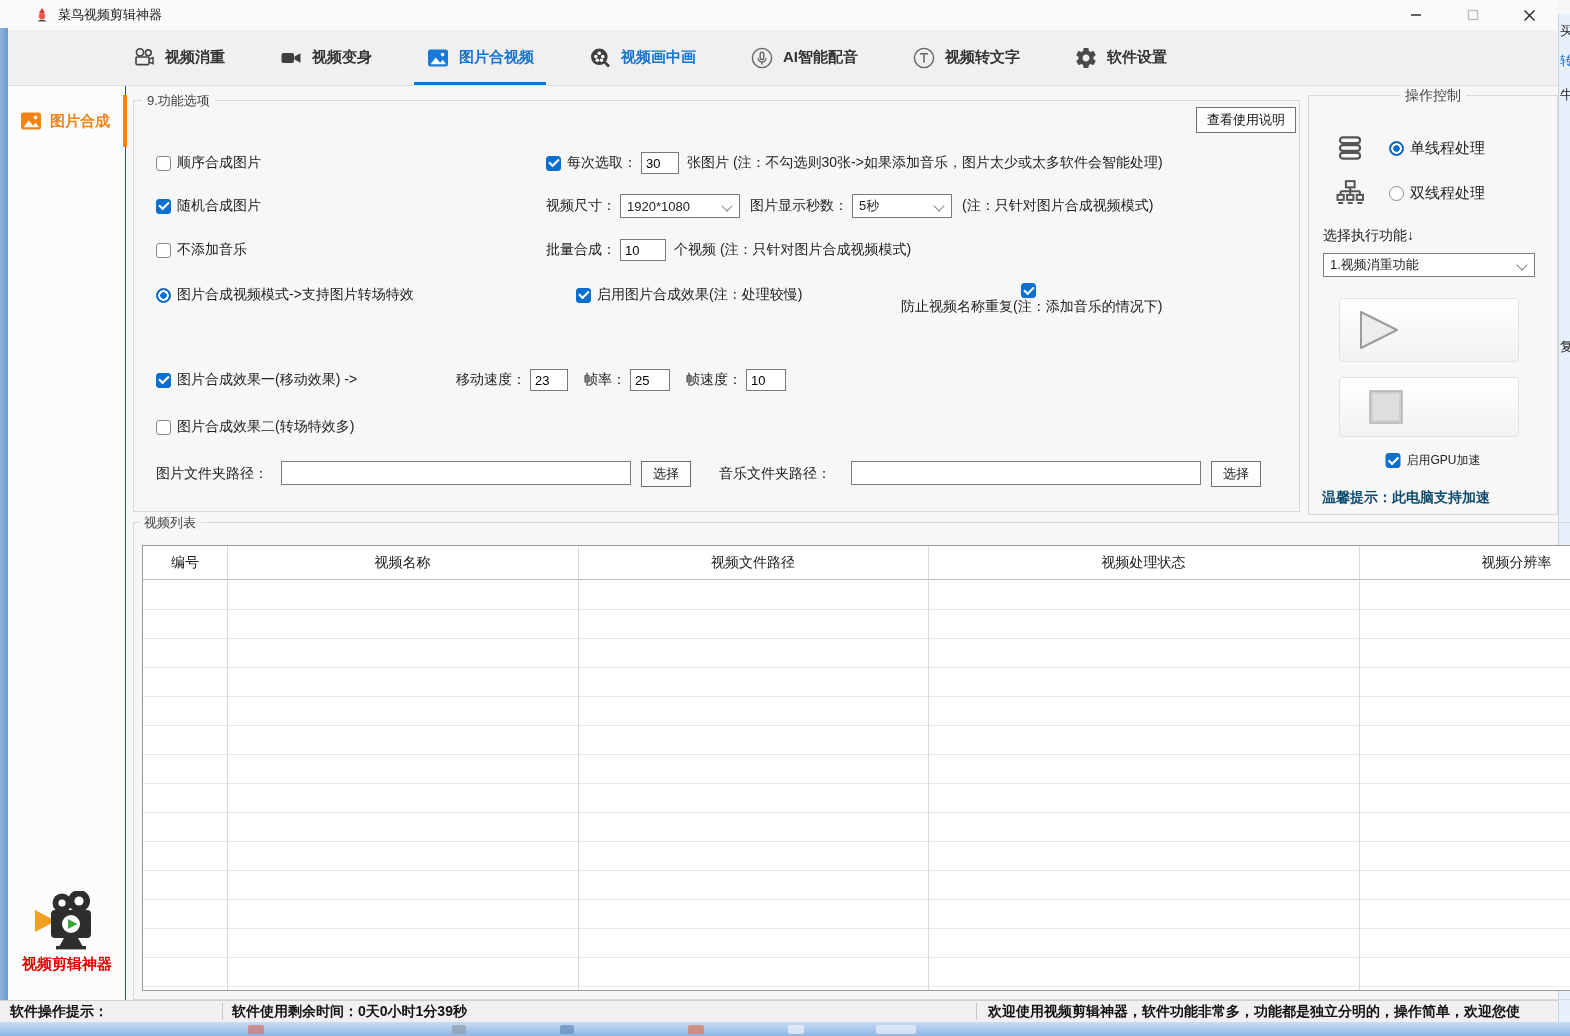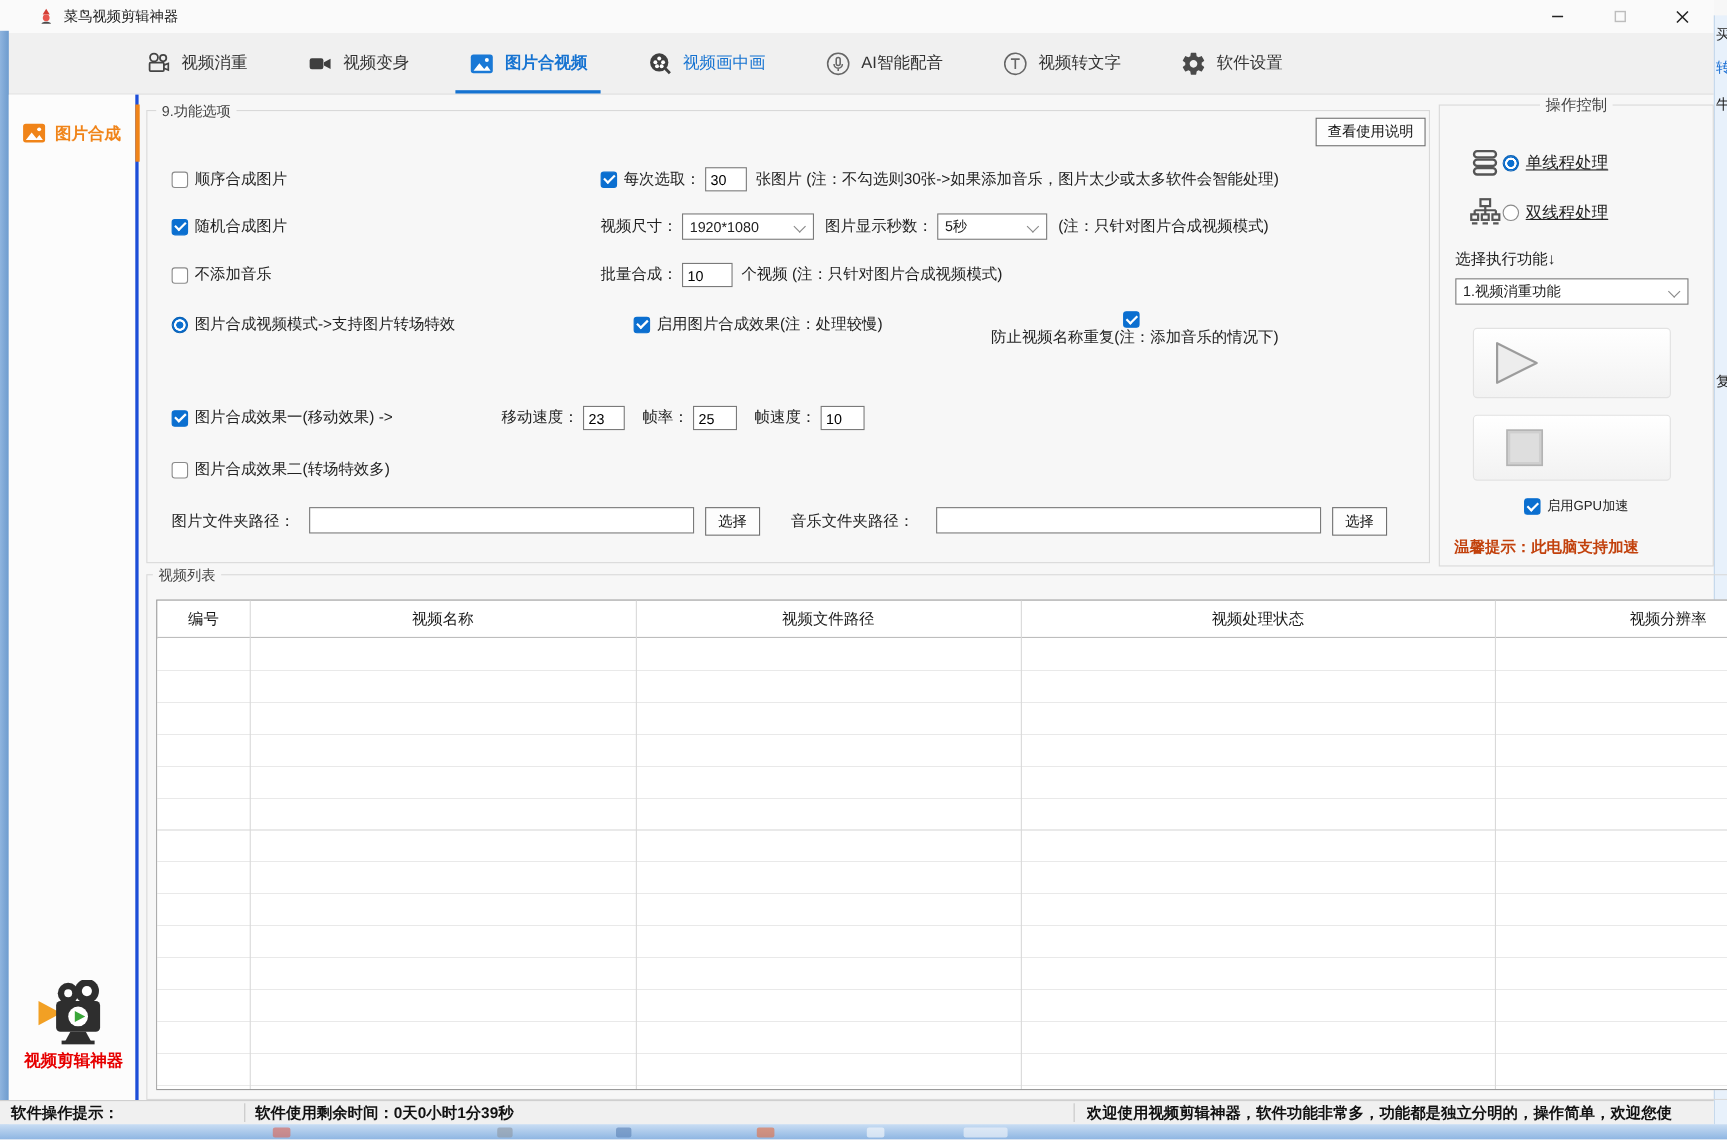--- a/index.html
+++ b/index.html
@@ -10,31 +10,31 @@
     color:#222;
   }
   
   .titlebar { position:absolute; left:0; top:0; width:1558px; height:30px; background:#fafafa; display:flex; align-items:center; }
   .titlebar .app-title { margin-left:8px; font-size:13px; color:#1a1a1a; }
   .app-icon { margin-left:34px; width:16px; height:16px; }
   .win-btns { position:absolute; right:0; top:0; height:30px; display:flex; }
   .win-btn { width:57px; height:30px; display:flex; align-items:center; justify-content:center; }
   
   .tabbar { position:absolute; left:0; top:30px; width:1558px; height:56px; background:#f0f0f0; border-bottom:1px solid #e0e0e0; display:flex; align-items:center; padding-left:118px; }
-  .tab { display:flex; align-items:center; gap:9px; height:100%; padding:0 14px; margin-right:26px; font-size:15px; color:#333; position:relative; cursor:default; white-space:nowrap; }
+  .tab { display:flex; align-items:center; gap:9px; height:100%; padding:0 14px; margin-right:26px; font-size:15px; color:#333; position:relative; cursor:default; white-space:nowrap;font-weight:bold; }
   .tab.active { color:#1673d1; font-weight:bold; }
   .tab.active::after { content:""; position:absolute; left:2px; right:2px; bottom:0; height:3px; background:#1673d1; }
   .tab.tab-blue { color:#1673d1; }
   
   .desktop-left { position:absolute; left:0; top:28px; width:8px; height:994px; background:linear-gradient(to right,#8fb4de,#6d9bce); }
   .edge-strip { position:absolute; left:1558px; top:14px; width:12px; height:1008px; background:#e8f1fb; border-left:1px solid #c2d6ea; overflow:hidden; font-size:13px; }
   .edge-char { position:absolute; left:1px; white-space:nowrap; color:#222; }
   .edge-char.blue { color:#1a6fd4; }
   
-  .sidebar { position:absolute; left:8px; top:86px; width:118px; height:914px; background:#fcfcfc; border-right:3px solid #1d4ed8; }
+  .sidebar { position:absolute; left:8px; top:86px; width:118px; height:914px; background:#fcfcfc; border-right:1px solid #1d4ed8; }
   .side-item { position:absolute; left:0; top:9px; width:118px; height:52px; display:flex; align-items:center; gap:7px; padding-left:11px; }
   .side-item::after { content:""; position:absolute; right:-1px; top:0; bottom:0; width:4px; background:#f08419; }
   .side-item .lbl { color:#f08419; font-weight:bold; font-size:15px; }
   .logo { position:absolute; left:0; bottom:26px; width:118px; text-align:center; }
   .logo .logo-text { margin-top:4px; color:#e60000; font-weight:bold; font-size:15px; }
   
   .groupbox { position:absolute; border:1px solid #d9d9d9; }
   .legend { position:absolute; top:-9px; left:8px; background:#f7f7f7; padding:0 5px; font-size:13px; color:#444; white-space:nowrap; }
   .legend-center { left:50%; transform:translateX(-50%); font-size:14px; }
   
@@ -44,26 +44,26 @@
   .cb.checked::after { content:""; width:8px; height:4px; border-left:2px solid #fff; border-bottom:2px solid #fff; transform:rotate(-45deg) translate(1px,-1px); }
   .radio { width:15px; height:15px; border-radius:50%; border:1px solid #8a8a8a; background:#fff; margin-right:6px; flex:none; }
   .radio.selected { border:1px solid #0a61b5; background:radial-gradient(circle,#0b6fd0 0 3px,#fff 3.5px 5px,#0b6fd0 5.5px); }
   .num-input { height:22px; border:1px solid #7a7a7a; background:#fff; font-size:13px; padding:0 4px; font-family:inherit; margin:0 8px 0 4px; }
   .text-input { height:24px; border:1px solid #7a7a7a; background:#fff; font-size:13px; padding:0 4px; font-family:inherit; }
   .sel { height:24px; border:1px solid #7a7a7a; background:#fff; display:flex; align-items:center; padding:0 22px 0 6px; font-size:13px; position:relative; margin:0 10px 0 4px; }
   .sel::after { content:""; position:absolute; right:8px; top:7px; width:7px; height:7px; border-right:1.5px solid #888; border-bottom:1.5px solid #888; transform:rotate(45deg); }
   .push-btn { height:26px; border:1px solid #707070; background:#fdfdfd; font-size:13px; padding:0 10px; display:flex; align-items:center; color:#111; }
   .help-btn { position:absolute; top:6px; right:3px; }
   
-  .thread-row { position:absolute; left:26px; display:flex; align-items:center; gap:1px; font-size:15px; white-space:nowrap;text-decoration:underline; }
+  .thread-row { position:absolute; left:26px; display:flex; align-items:center; gap:24px; font-size:15px; white-space:nowrap; }
   .ctrl-label { position:absolute; left:14px; font-size:14px; }
   .ctrl-sel { position:absolute; left:14px; width:212px; margin:0; }
   .big-btn { position:absolute; left:30px; width:180px; background:linear-gradient(#ffffff,#f2f2f2); border:1px solid #e2e2e2; border-radius:4px; display:flex; align-items:center; }
   .gpu-row { position:absolute; left:50%; transform:translateX(-50%); display:flex; align-items:center; font-size:12px; white-space:nowrap; }
-  .tip-red { position:absolute; left:13px; font-size:14px; font-weight:bold; color:#c2410c; white-space:nowrap; }
+  .tip-red { position:absolute; left:13px; font-size:14px; font-weight:bold; color:#0c4a6e; white-space:nowrap; }
   
   .vtable { position:absolute; left:8px; top:22px; right:8px; bottom:8px; background:#fff; border:1px solid #9a9a9a; }
   .thead { display:flex; height:34px; align-items:center; border-bottom:1px solid #bdbdbd; font-size:14px; color:#1a1a1a; }
   .th { text-align:center; }
   .tbody { position:absolute; left:0; right:0; top:35px; bottom:0;
     background:repeating-linear-gradient(to bottom,#ffffff 0 28px,#e9e9e9 28px 29px); }
   .vline { position:absolute; top:0; bottom:0; width:1px; background:#d9d9d9; }
   
   .statusbar { position:absolute; left:0; top:1000px; width:1558px; height:22px; background:#f0f0f0; border-top:1px solid #cfcfcf; font-size:14px; font-weight:bold; color:#111; }
   .statusbar .seg { position:absolute; top:0; height:21px; display:flex; align-items:center; white-space:nowrap; }

